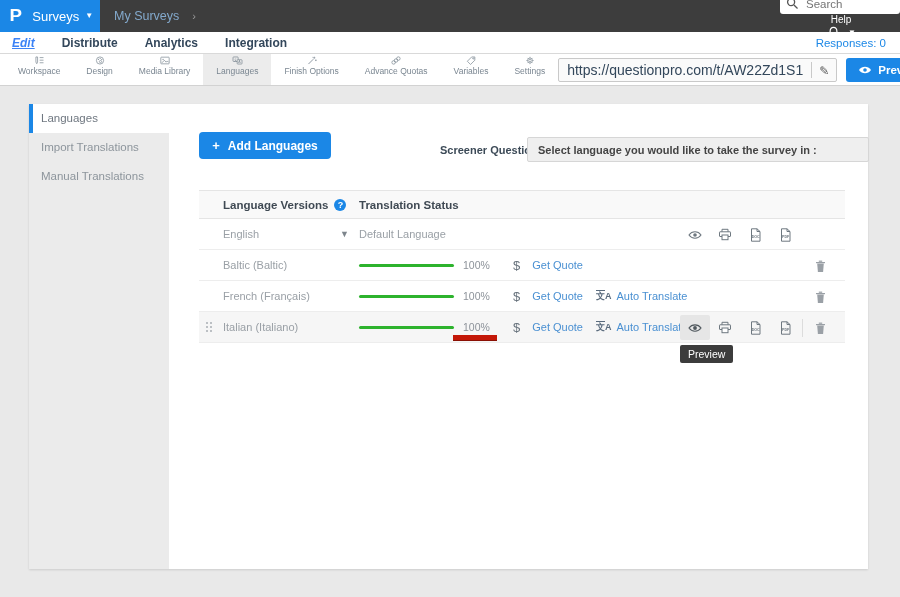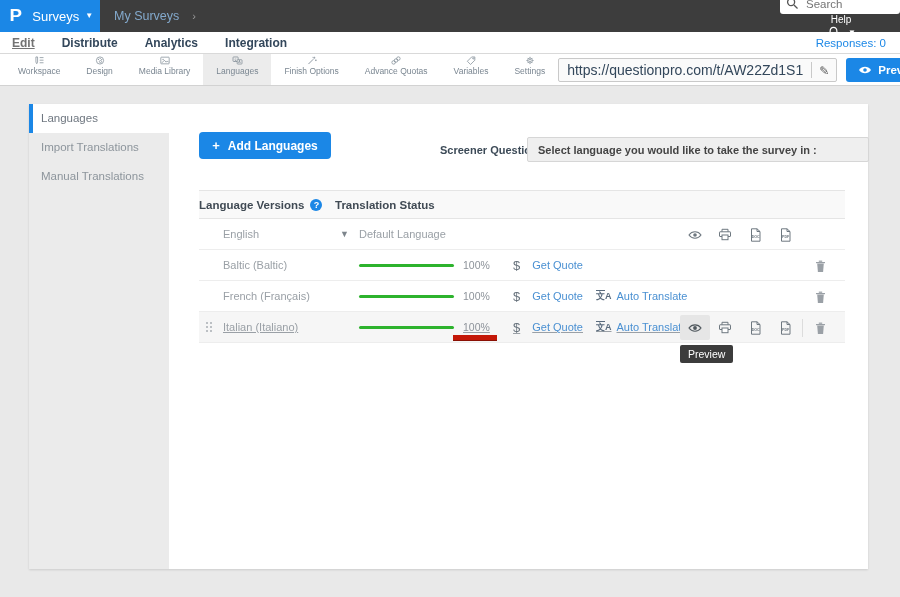--- a/index.html
+++ b/index.html
@@ -27,21 +27,21 @@
   .help-label { color:#fff; font-size:10px; margin-left:10px; cursor:pointer; }
   .bell-wrap { display:flex; align-items:center; margin-left:9px; cursor:pointer; color:#fff; }
   .avatar-wrap { display:flex; align-items:center; margin:0 12px 0 8px; cursor:pointer; color:#fff; }
   .avatar { width:20px; height:20px; border-radius:50%; background:#26313c; border:1px solid #93a3b1; position:relative; overflow:hidden; }
   .avatar .gauge { position:absolute; left:4px; top:5px; width:10px; height:10px; border-radius:50%;
      background:conic-gradient(from 230deg,#e74c3c 0 80deg,#f1c40f 80deg 160deg,#2ecc71 160deg 260deg,#26313c 260deg); }
 
   
   .tabbar { position:absolute; top:32px; left:0; width:900px; height:22px; background:#fff; border-bottom:1px solid #d9d9d9; display:flex; align-items:center; padding:0 14px 0 12px; font-size:12px; }
   .tab { color:#33475b; font-weight:bold; margin-right:27px; cursor:pointer; }
-  .tab.active { color:#737373; text-decoration:underline; }
+  .tab.active { color:#3b82f6; text-decoration:underline;font-style:italic; }
   .responses { margin-left:auto; color:#1b87e6; font-size:11.5px; cursor:pointer; }
 
   
   .toolbar { position:absolute; top:54px; left:0; width:900px; height:32px; background:#fff; border-bottom:1px solid #d2d2d2; display:flex; align-items:stretch; padding-left:5px; }
   .tool-item { display:flex; flex-direction:column; align-items:center; justify-content:center; padding:2px 13px 9px; color:#7a8691; cursor:pointer; }
   .tool-item.active { background:#ececec; }
   .tool-label { font-size:8.5px; margin-top:1px; white-space:nowrap; }
   .url-box { display:flex; align-items:center; height:24px; margin:auto 0 auto auto; border:1px solid #c9c9c9; background:#fafafa; border-radius:2px; }
   .url-text { font-size:14px; color:#33475b; padding:0 8px; white-space:nowrap; cursor:text; }
   .url-edit { border-left:1px solid #c9c9c9; padding:2px 7px 0; color:#555; font-size:12px; cursor:pointer; }
@@ -56,24 +56,24 @@
   .main { flex:1; position:relative; }
 
   .add-btn { position:absolute; left:30px; top:28px; width:132px; height:27px; background:#1b87e6; border-radius:4px; color:#fff; font-size:12px; font-weight:bold; display:flex; align-items:center; justify-content:center; cursor:pointer; }
   .add-btn .plus { margin-right:8px; font-size:13px; }
   .screener-label { position:absolute; left:271px; top:40px; font-size:11px; font-weight:bold; color:#3c4a57; }
   .screener-select { position:absolute; left:358px; top:33px; width:342px; height:25px; background:#efefef; border:1px solid #d6d6d6; border-radius:2px; display:flex; align-items:center; padding:0 10px; font-size:11px; font-weight:bold; color:#444; cursor:pointer; }
 
   
   .table { position:absolute; left:30px; top:86px; width:646px; }
   .thead { height:29px; background:#f9f9f9; border-top:1px solid #e5e5e5; border-bottom:1px solid #e5e5e5; display:flex; align-items:center; font-size:11.5px; font-weight:bold; color:#404a54; }
-  .th-lang { width:136px; display:flex; align-items:flex-end; }
+  .th-lang { margin-left:24px; width:136px; display:flex; align-items:flex-end; }
   .help-dot { width:12px; height:12px; border-radius:50%; background:#1b87e6; color:#fff; font-size:9px; font-weight:bold; display:flex; align-items:center; justify-content:center; margin-left:6px; cursor:pointer; }
   .row { height:31px; border-bottom:1px solid #ededed; display:flex; align-items:center; position:relative; font-size:11px; color:#9aa0a6; }
-  .row.hovered { background:#f6f6f6;text-decoration:underline; }
+  .row.hovered { background:#f6f6f6; }
   .cell-name { margin-left:24px; width:136px; display:flex; align-items:center; }
   .cell-name .dd { margin-left:auto; padding-right:10px; color:#7d858c; font-size:9px; cursor:pointer; }
   .default-lang { font-size:11px; color:#9aa0a6; }
   .track { width:95px; height:3px; border-radius:2px; background:#2db32d; flex:none; }
   .pct { margin-left:9px; width:31px; font-size:10.5px; color:#8d939a; }
   .dollar { margin-left:19px; font-size:13px; color:#67727c; cursor:pointer; }
   .gq { margin-left:12px; color:#4a90d2; cursor:pointer; white-space:nowrap; }
   .ticon { margin-left:13px; color:#5a6b7d; font-size:9px; font-weight:bold; cursor:pointer; white-space:nowrap; letter-spacing:0; }
   .ticon .zh { font-size:9px; border-bottom:0; text-decoration:overline; }
   .auto { margin-left:5px; color:#4a90d2; cursor:pointer; white-space:nowrap; }

